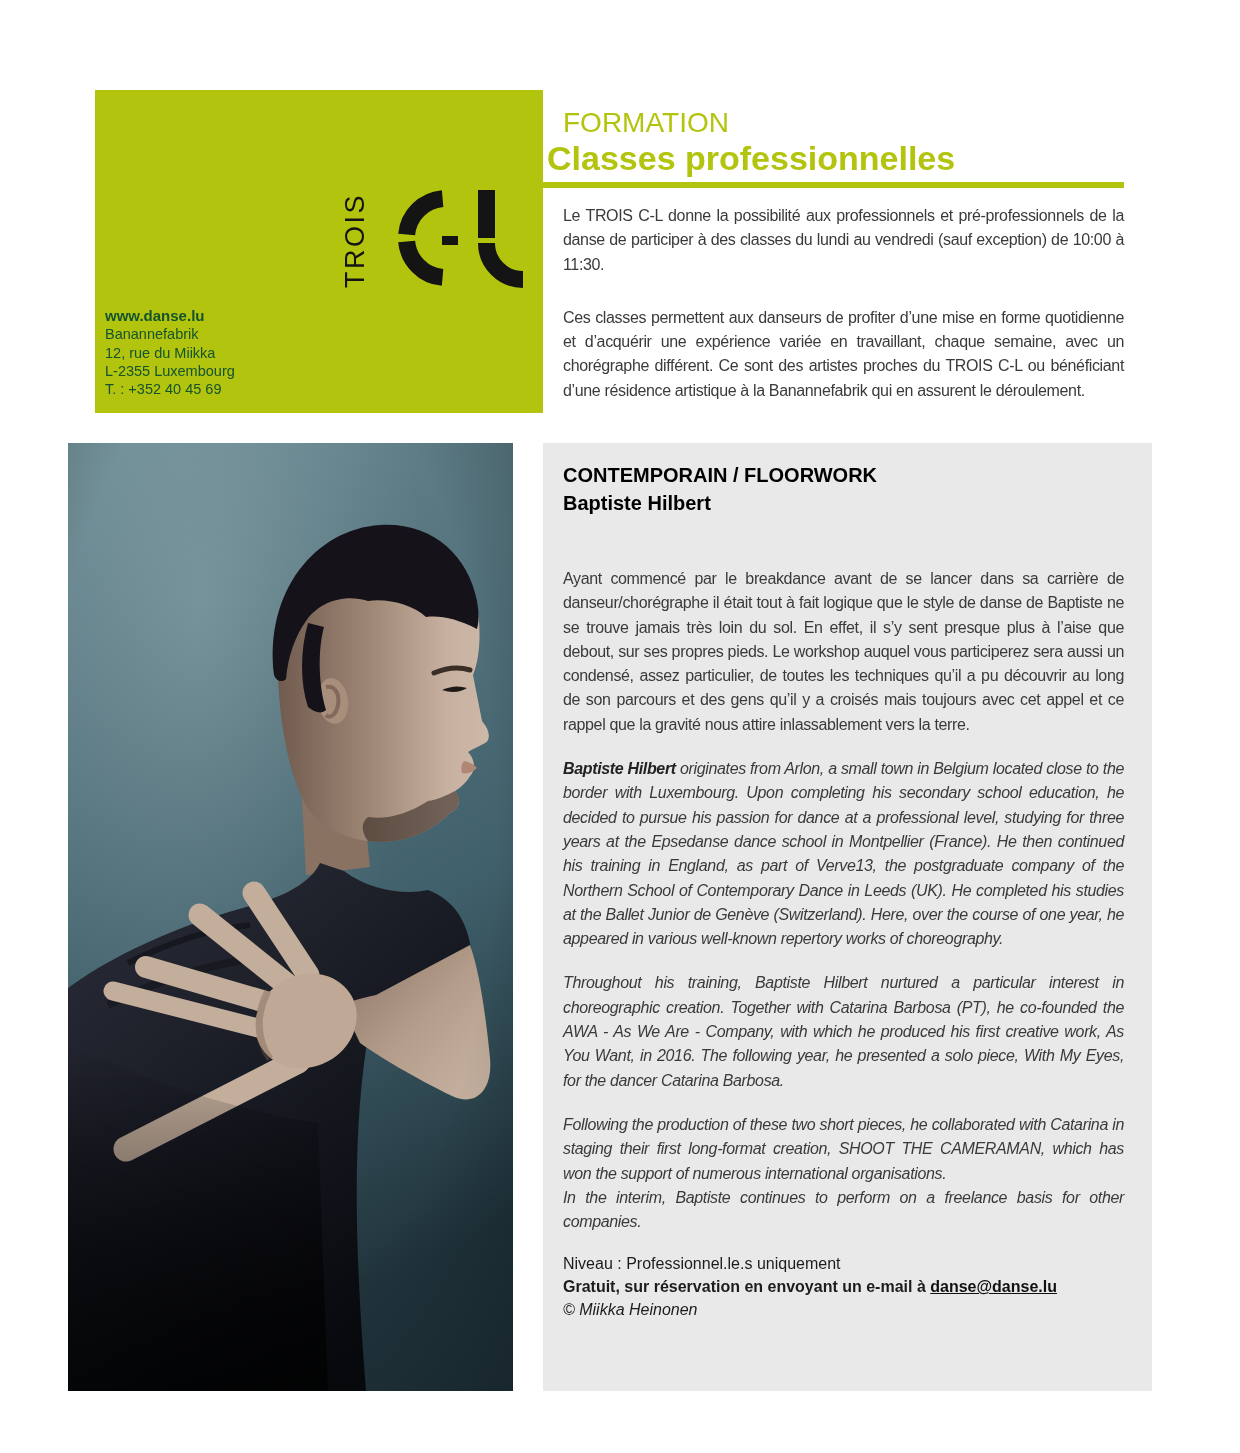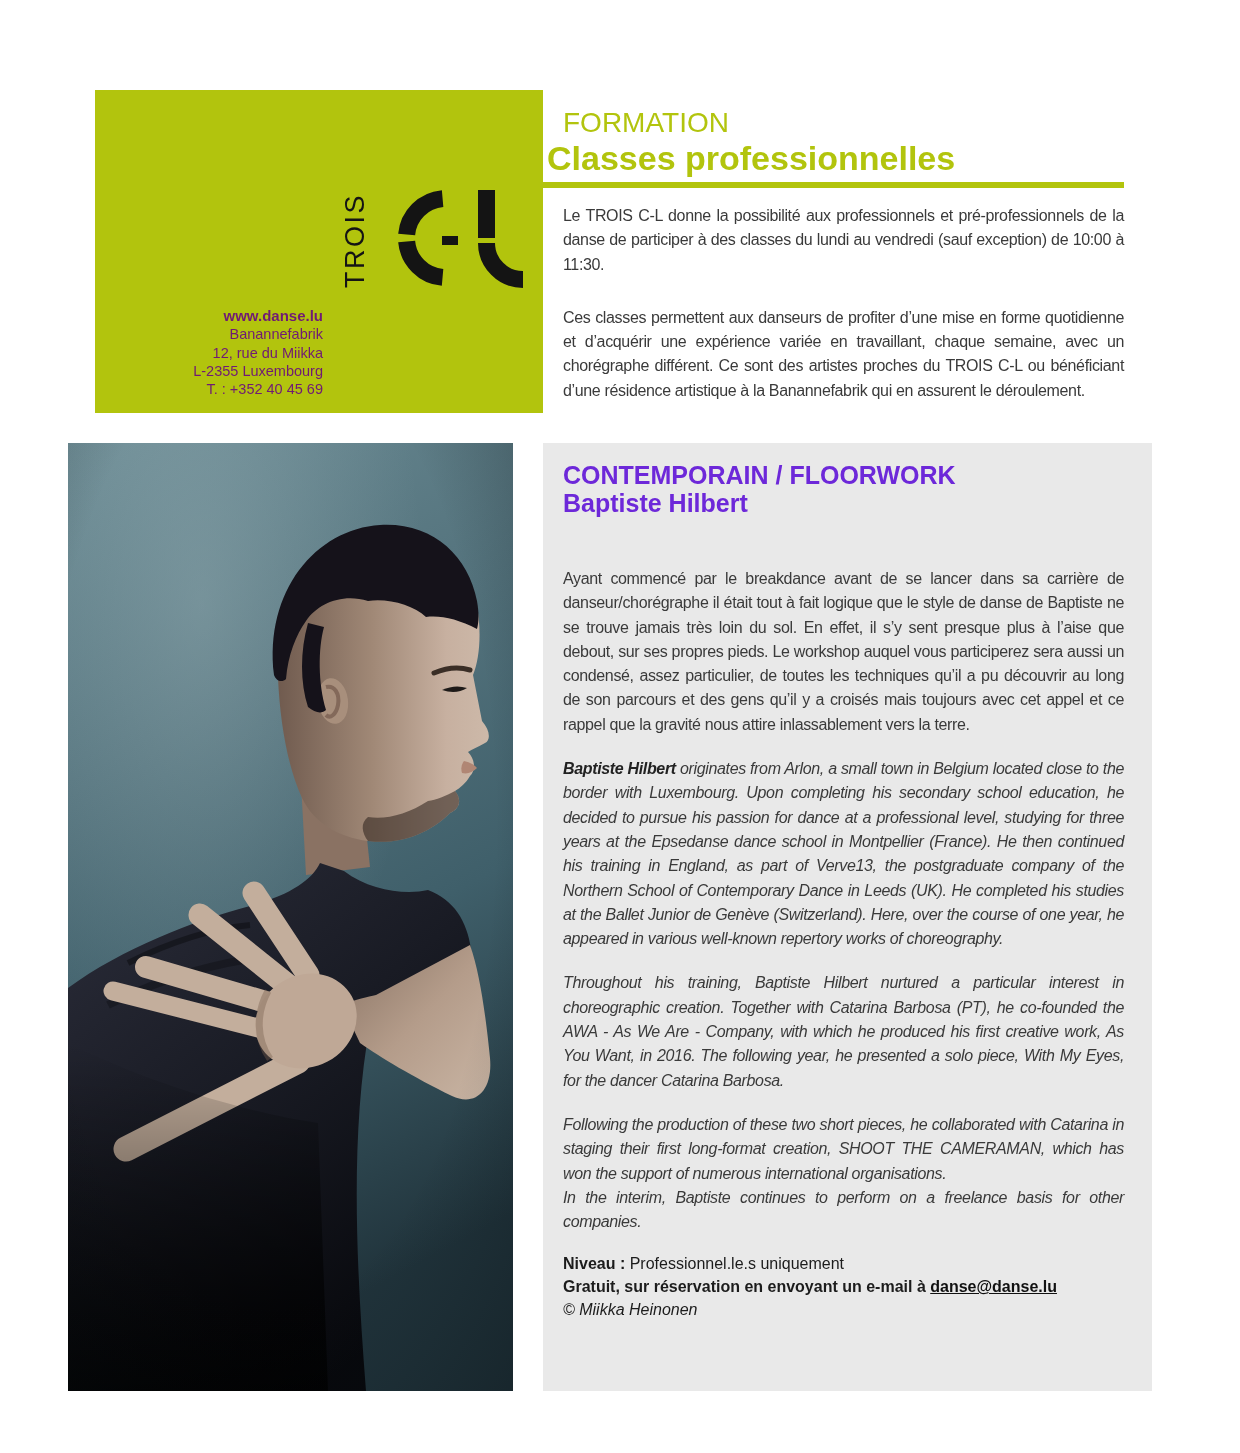--- a/index.html
+++ b/index.html
@@ -1,22 +1,22 @@
 <!DOCTYPE html>
 <html><head>
 <meta charset="utf-8">
 <style>
   html,body{margin:0;padding:0;background:#ffffff;}
   .page{position:relative;width:1240px;height:1453px;background:#fff;overflow:hidden;
         font-family:"Liberation Sans",sans-serif;color:#333;}
 
   
   .green-box{position:absolute;left:95px;top:90px;width:448px;height:323px;background:#b2c40d;}
-  .contact{position:absolute;left:10px;top:217px;width:218px;text-align:right;
-           color:#701a75;font-size:14.5px;line-height:18.3px;}
+  .contact{position:absolute;left:10px;top:217px;width:218px;text-align:left;
+           color:#14532d;font-size:14.5px;line-height:18.3px;}
   .contact .site{font-weight:700;font-size:15px;}
   .trois{position:absolute;left:243px;top:98px;width:100px;height:34px;
          transform-origin:0 0;transform:rotate(-90deg) translateX(-100px);
          font-size:27px;letter-spacing:2.5px;color:#141414;line-height:34px;}
   .cl-logo{position:absolute;left:300px;top:98px;width:130px;height:100px;}
   .org{position:absolute;left:243px;top:217px;color:#131313;}
   .org-line{transform:scaleX(.78);transform-origin:0 50%;white-space:nowrap;
             font-weight:700;font-size:24.5px;line-height:30.3px;}
 
   
@@ -30,28 +30,28 @@
               text-align:justify;color:#3a3a3a;}
   .intro-wrap p + p{margin-top:29px;}
 
   
   .photo{position:absolute;left:68px;top:443px;width:445px;height:948px;margin:0;}
   .photo svg{display:block;width:100%;height:100%;}
 
   
   .panel{position:absolute;left:543px;top:443px;width:609px;height:948px;background:#e9e9e9;
          box-sizing:border-box;padding:16px 28px 0 20px;overflow:hidden;}
-  .panel h2{margin:3px 0 0 0;font-size:25px;line-height:27.5px;font-weight:700;color:#6d28d9;}
+  .panel h2{margin:3px 0 0 0;font-size:20px;line-height:27.5px;font-weight:700;color:#000000;}
   .desc{margin-top:50px !important;}
   .bio{font-style:italic;color:#363636;}
   .bio-lead{font-weight:700;font-style:italic;color:#222;}
   .panel .bio{margin-top:20px;}
   .meta{margin-top:18px;}
   .meta p{margin:0;font-size:16px;line-height:23px;color:#1c1c1c;}
-  .niveau-label{font-weight:700;margin-top:34px;}
+  .niveau-label{font-weight:400;margin-top:34px;}
   .booking{font-weight:700;font-size:16.5px;}
   .email{text-decoration:underline;color:#111;cursor:pointer;}
   .credit{font-style:italic;color:#3c3c3c;}
 </style>
 </head>
 <body>
 
 <div class="page">
 
   <header class="green-box">

